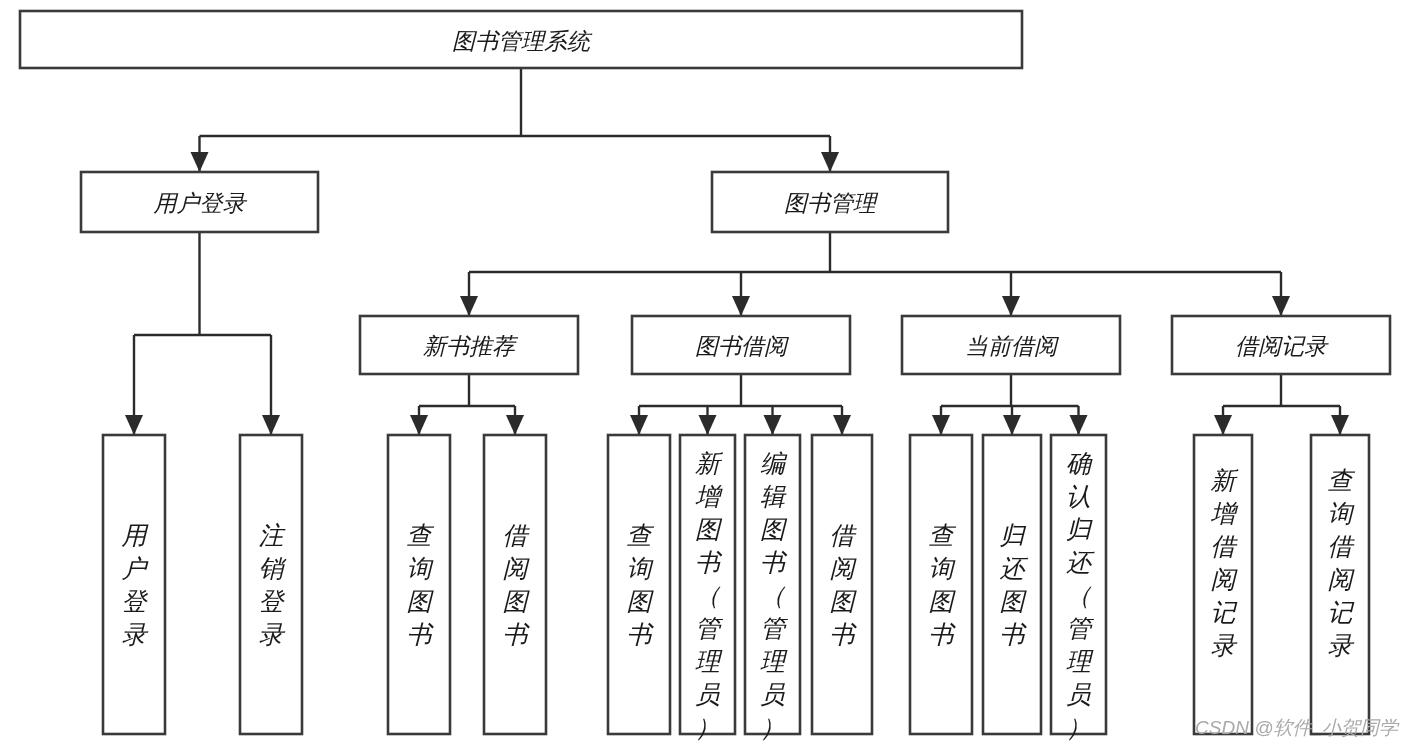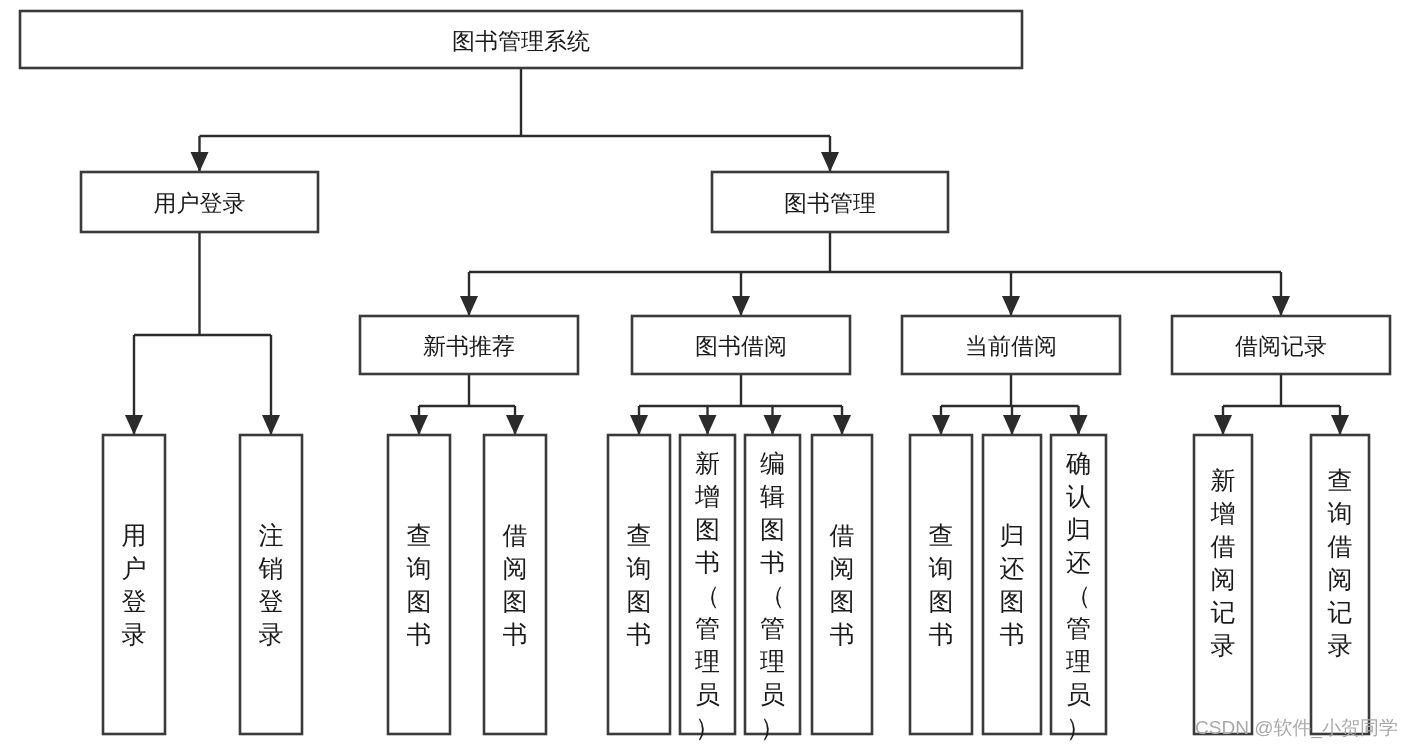--- a/index.html
+++ b/index.html
@@ -13,20 +13,21 @@
     font-family: "Liberation Sans", "DejaVu Sans", sans-serif;
     overflow: hidden;
     position: relative;
   }
   #diagram-root {
     position: absolute;
     left: 0;
     top: 0;
     width: 1405px;
     height: 564px;
+    font-style: italic;
   }
   svg.diagram {
     display: block;
     width: 1405px;
     height: 747px;
     background: #ffffff;
   }
   .node-rect {
     fill: #ffffff;
     stroke: #3a3a3a;

